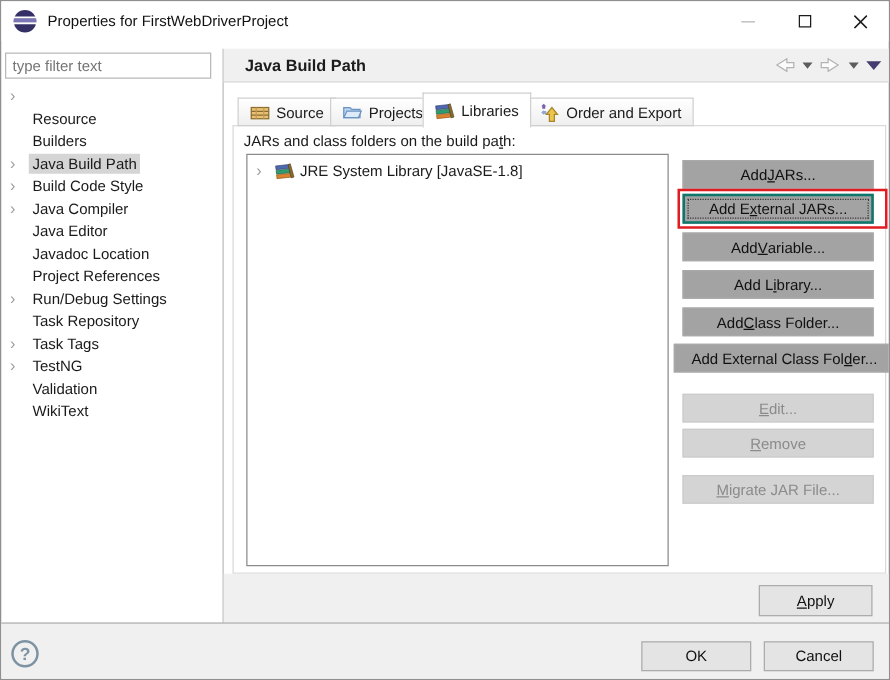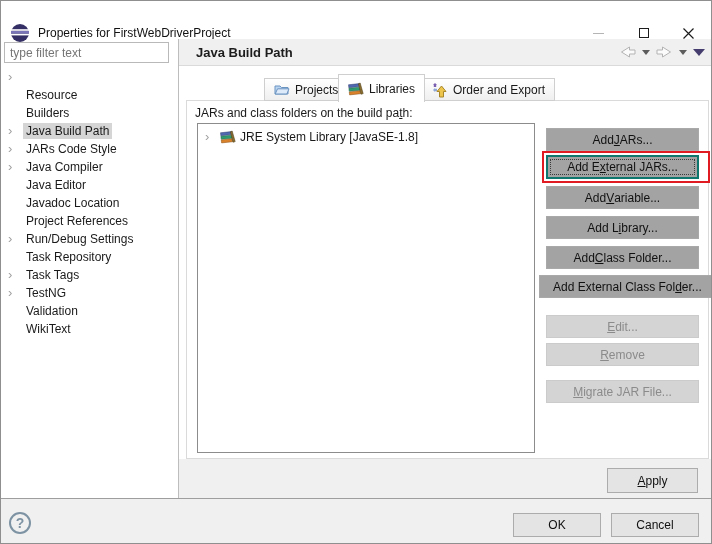--- a/index.html
+++ b/index.html
@@ -3,21 +3,21 @@
 <meta charset="utf-8">
 <style>
   html,body{margin:0;padding:0;background:#888;}
   *{box-sizing:border-box;}
   .window{
     position:relative;width:712px;height:544px;background:#ffffff;
     border:1px solid #8f8f8f;overflow:hidden;
     font-family:"Liberation Sans",sans-serif;font-size:12px;color:#1a1a1a;
   }
   
-  .titlebar{position:absolute;left:0;top:0;width:100%;height:32px;background:#fff;display:flex;align-items:center;margin-top:16px;}
+  .titlebar{position:absolute;left:0;top:0;width:100%;height:32px;background:#fff;display:flex;align-items:center;}
   .app-icon{width:20px;height:20px;margin:0 8px 0 9px;flex:0 0 auto;}
   .title-text{font-size:12px;color:#111;}
   .win-controls{position:absolute;right:0;top:0;height:32px;display:flex;}
   .wc{width:45px;height:32px;display:flex;align-items:center;justify-content:center;}
   .glyph-min{width:11px;height:0;border-top:1px solid #b5b5b5;}
   .glyph-max{width:10px;height:10px;border:1px solid #1c1c1c;}
   
   .filter-input{position:absolute;left:3px;top:41px;width:165px;height:21px;border:1px solid #b9b9b9;
     padding:0 5px;font-family:inherit;font-size:12px;color:#767676;outline:none;background:#fff;}
   .tree{position:absolute;left:0;top:67px;width:176px;}
@@ -101,21 +101,21 @@
     <div class="tree-item">
         <span class="tw"></span>
         <span class="tl">Builders</span>
       </div>
     <div class="tree-item">
         <span class="tw"></span>
         <span class="tl sel">Java Build Path</span>
       </div>
     <div class="tree-item">
         <span class="tw">›</span>
-        <span class="tl">JARs Code Style</span>
+        <span class="tl">Build Code Style</span>
       </div>
     <div class="tree-item">
         <span class="tw">›</span>
         <span class="tl">Java Compiler</span>
       </div>
     <div class="tree-item">
         <span class="tw">›</span>
         <span class="tl">Java Editor</span>
       </div>
     <div class="tree-item">
@@ -164,20 +164,30 @@
       <svg width="17" height="12" viewBox="0 0 17 12">
         <path d="M6.5 1 L14.5 6 L6.5 11 L6.5 8 H1 V4 H6.5 Z" fill="#fbfbfb" stroke="#b3b3b3"></path>
       </svg>
       <span class="caret"></span>
       <span class="menu-caret"></span>
     </div>
   </div>
 
   <div class="tabpage"></div>
 
+  <div class="tab" style="left:189px;">
+    <svg width="16" height="16" viewBox="0 0 16 16">
+      <rect x="1" y="4" width="14" height="9" fill="#e9c077" stroke="#8a6d2f"></rect>
+      <line x1="1" y1="7" x2="15" y2="7" stroke="#8a6d2f"></line>
+      <line x1="1" y1="10" x2="15" y2="10" stroke="#8a6d2f"></line>
+      <line x1="5" y1="4" x2="5" y2="13" stroke="#c79b4e"></line>
+      <line x1="11" y1="4" x2="11" y2="13" stroke="#c79b4e"></line>
+    </svg>
+    <span>Source</span>
+  </div>
 
   <div class="tab" style="left:263px;">
     <svg width="16" height="16" viewBox="0 0 16 16">
       <path d="M1 4 h5 l1.5 1.5 H14 V12 H1 Z" fill="#b8d4f0" stroke="#6b93c0"></path>
       <path d="M3.5 6.8 H15 L12.8 12 H1.2 Z" fill="#ddeafa" stroke="#6b93c0"></path>
     </svg>
     <span>Projects</span>
   </div>
 
   <div class="tab selected" style="left:337px;">

